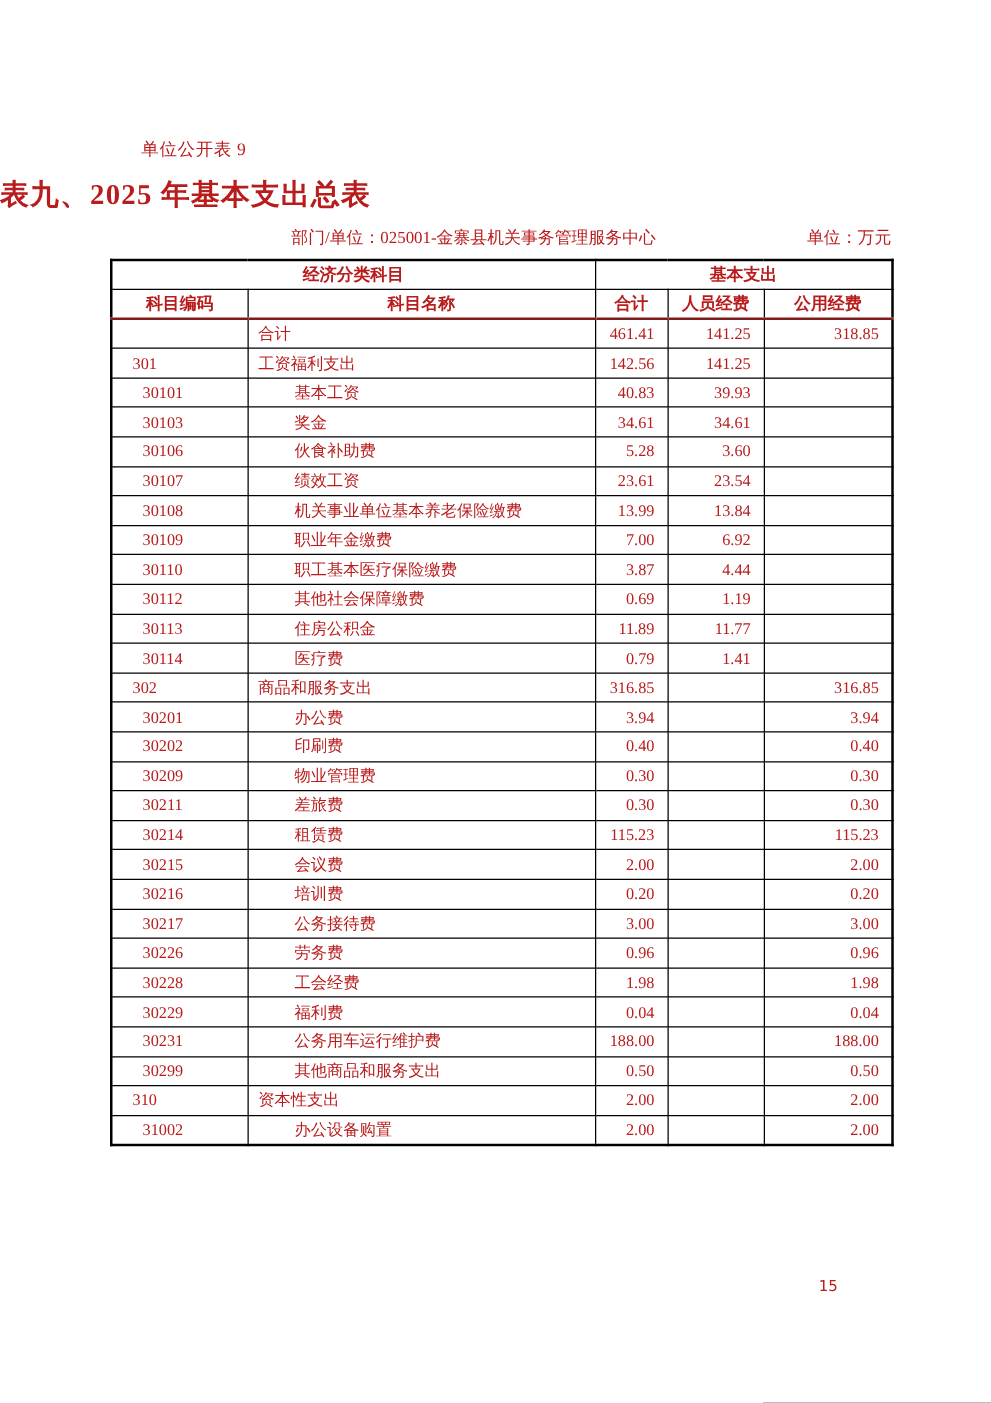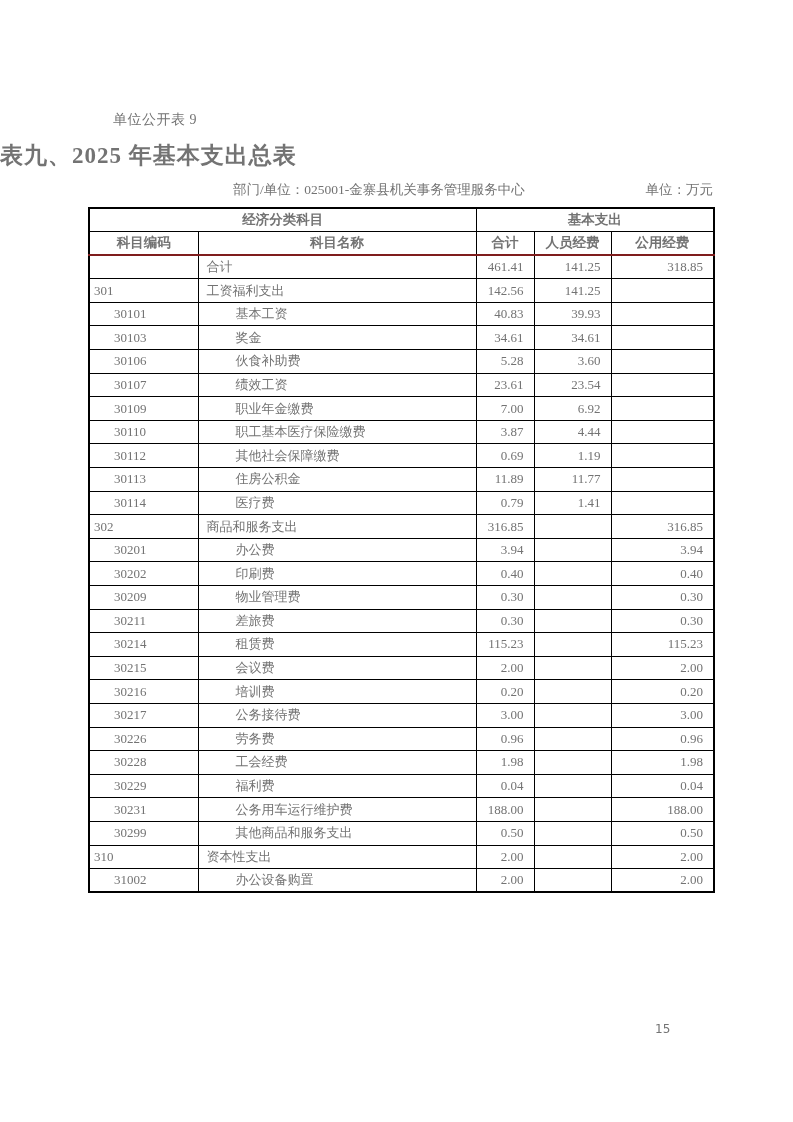--- a/index.html
+++ b/index.html
@@ -4,21 +4,21 @@
 <style>
   * { margin: 0; padding: 0; box-sizing: border-box; }
   html, body { background: #888; }
   body { font-family: "Liberation Serif", "DejaVu Serif", serif; }
   .page {
     position: relative;
     width: 793px;
     height: 1122px;
     margin: 0 auto;
     background: #ffffff;
-    color: #737373;
+    color: #b91c1c;
     overflow: hidden;
   }
   .doc-label {
     position: absolute;
     left: 113px;
     top: 111px;
     font-size: 14px;
     letter-spacing: 0.5px;
   }
   .doc-title {
@@ -58,21 +58,21 @@
     overflow: hidden;
     white-space: nowrap;
   }
   .budget-table { border: 2px solid #000; }
   .budget-table thead th {
     font-weight: bold;
     text-align: center;
     font-size: 13.5px;
   }
   .budget-table thead tr:last-child th { border-bottom: 2px solid #7f1d1d; margin-top: 24px; }
-  td.col-code { text-align: left; padding-left: 4px; }
+  td.col-code { text-align: left; padding-left: 16px; }
   td.col-code.lvl2 { padding-left: 24px; }
   td.col-name { text-align: left; padding-left: 8px; }
   td.col-name.lvl2 { padding-left: 37px; }
   td.col-num { text-align: right; padding-right: 10px; }
   .page-number {
     position: absolute;
     left: 655px;
     top: 1022px;
     font-size: 12px;
     font-family: "DejaVu Sans", "Liberation Sans", sans-serif;
@@ -150,20 +150,27 @@
           <td class="col-num"></td>
         </tr>
         <tr>
           <td class="col-code lvl2">30107</td>
           <td class="col-name lvl2">绩效工资</td>
           <td class="col-num">23.61</td>
           <td class="col-num">23.54</td>
           <td class="col-num"></td>
         </tr>
         <tr>
+          <td class="col-code lvl2">30108</td>
+          <td class="col-name lvl2">机关事业单位基本养老保险缴费</td>
+          <td class="col-num">13.99</td>
+          <td class="col-num">13.84</td>
+          <td class="col-num"></td>
+        </tr>
+        <tr>
           <td class="col-code lvl2">30109</td>
           <td class="col-name lvl2">职业年金缴费</td>
           <td class="col-num">7.00</td>
           <td class="col-num">6.92</td>
           <td class="col-num"></td>
         </tr>
         <tr>
           <td class="col-code lvl2">30110</td>
           <td class="col-name lvl2">职工基本医疗保险缴费</td>
           <td class="col-num">3.87</td>

